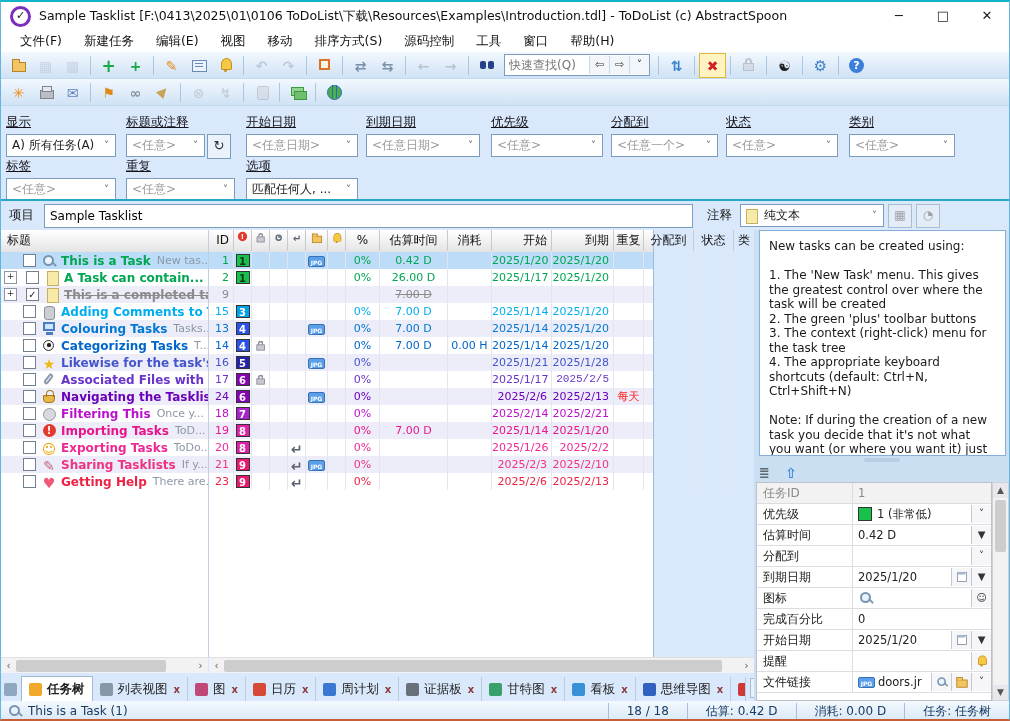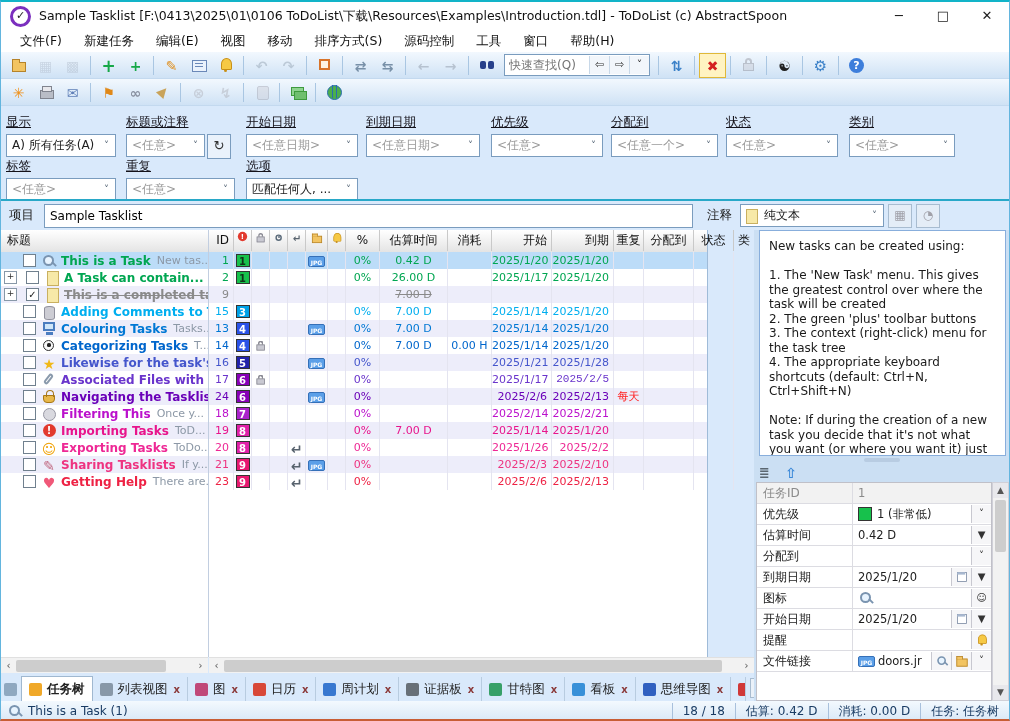--- a/index.html
+++ b/index.html
@@ -40,21 +40,21 @@
   .farrow{width:17px;text-align:center;color:#5A6A7A;font-size:10px;}
   .fref{width:22px;height:23px;border:1px solid #7A9CBE;background:#EAF2FB;margin-left:2px;text-align:center;line-height:21px;font-size:13px;color:#333;}
   
   #projectrow{position:absolute;left:0;top:199px;width:100%;height:29px;background:#D9E9FB;display:flex;align-items:center;}
   #projlabel{margin:0 10px 0 8px;font-size:12.5px;}
   #projinput{width:640px;height:20px;border:1px solid #7A9CBE;font-size:12px;font-family:inherit;padding-left:5px;}
   #cmtlabel{margin:0 8px 0 14px;font-size:12.5px;}
   #cmtformat{display:flex;align-items:center;background:#fff;border:1px solid #7A9CBE;height:21px;width:142px;}
   .minibtn{width:22px;height:22px;border:1px solid #A8BCD0;background:#E4EDF7;margin-left:4px;text-align:center;line-height:20px;color:#A0A0A8;font-size:12px;}
   
-  #gridarea{position:absolute;left:0;top:228px;width:707px;height:427px;background:#fff;border-right:1px solid #9FBBD8;box-sizing:border-box;}
+  #gridarea{position:absolute;left:0;top:228px;width:653px;height:427px;background:#fff;border-right:1px solid #9FBBD8;box-sizing:border-box;}
   #treediv{position:absolute;left:207px;top:0;width:1px;height:100%;background:#C2CEE0;}
   #thead{position:absolute;left:0;top:0;width:100%;height:22px;background:linear-gradient(#FFFFFF,#E4E4E4);border-bottom:1px solid #BDBDBD;}
   .hc{position:absolute;top:0;height:21px;line-height:21px;border-left:1px solid #C9C9C9;font-size:12px;color:#111;
       text-align:center;overflow:hidden;box-sizing:border-box;}
   .hc.first{border-left:none;text-align:left;padding-left:6px;}
   .hc.r{text-align:right;padding-right:4px;}
   .trow{position:absolute;left:0;width:100%;height:17px;}
   .trow.alt{background:#EDEDFA;}
   .trow.sel{background:#BCDCF8;}
   .cell{position:absolute;top:0;height:17px;line-height:17px;font-size:11px;border-left:1px solid #E4E4F0;
@@ -76,21 +76,21 @@
   .sbtn{width:15px;text-align:center;font-size:10px;color:#555;line-height:16px;flex:none;}
   .sthumb{height:12px;background:#CDCDCD;border-radius:2px;}
   #tabbar{position:absolute;left:0;top:671px;width:753px;height:28px;background:#D9E9FB;display:flex;align-items:flex-end;}
   .tab{display:flex;align-items:center;height:24px;padding:0 7px;border-right:1px solid #B8CCE0;font-size:12.5px;color:#222;white-space:nowrap;}
   .tab.active{background:#fff;border:1px solid #A0B8D0;border-bottom:none;font-weight:bold;}
   .tabic{width:13px;height:13px;display:inline-block;margin-right:5px;border-radius:2px;flex:none;}
   .tabx{color:#8B3A3A;font-size:10px;font-weight:bold;margin-left:6px;}
   .pager{width:16px;height:18px;border:1px solid #A8BCD0;background:#EAF1F9;text-align:center;line-height:17px;font-size:9px;color:#444;margin-left:2px;}
   #statusbar{position:absolute;left:0;top:699px;width:100%;height:20px;background:linear-gradient(#F3F9FE,#D9E8F7);
              display:flex;align-items:center;color:#1A3C64;font-size:12px;}
-  .sseg{border-left:1px solid #A8C0DC;padding:0 10px;height:16px;line-height:16px;white-space:nowrap;}
+  .sseg{border-left:1px solid #A8C0DC;padding:0 18px;height:16px;line-height:16px;white-space:nowrap;}
   #statusleft{flex:1;display:flex;align-items:center;padding-left:6px;}
   
   #rightpanel{position:absolute;left:753px;top:228px;width:257px;height:471px;background:#CBDFF3;}
   #comments{position:absolute;left:5px;top:0;width:247px;height:226px;background:#fff;border:1px solid #88AEDC;
             box-sizing:border-box;padding:8px 9px;font-size:12px;line-height:14.5px;color:#1A1A1A;
             white-space:pre-wrap;overflow:hidden;}
   #cmtsplit{position:absolute;left:110px;top:228px;width:36px;height:4px;background:#B8CCE2;border-radius:2px;}
   #cmtbar{position:absolute;left:5px;top:233px;width:247px;height:19px;display:flex;gap:10px;align-items:center;}
   #attrs{position:absolute;left:2px;top:252px;width:236px;height:219px;background:#fff;border:1px solid #C0C0C8;box-sizing:border-box;overflow:hidden;}
   .arow{position:relative;height:20px;border-bottom:1px solid #DCDCE2;display:flex;align-items:center;}
@@ -913,20 +913,27 @@
           <div class="alabel">图标</div>
           <div class="aval">
             <span class="mi mi-mag"></span>
             <span></span>
             <span class="actl" style="margin-left: auto;">
               <span class="abtn">☺</span>
             </span>
           </div>
         </div>
         <div class="arow">
+          <div class="alabel">完成百分比</div>
+          <div class="aval">
+            <span>0</span>
+            <span class="actl" style="margin-left: auto;"></span>
+          </div>
+        </div>
+        <div class="arow">
           <div class="alabel">开始日期</div>
           <div class="aval">
             <span>2025/1/20</span>
             <span class="actl" style="margin-left: auto;">
               <span class="abtn"><span class="mi mi-cal" style="transform: scale(0.8); vertical-align: middle;"></span></span>
               <span class="abtn">▼</span>
             </span>
           </div>
         </div>
         <div class="arow">

